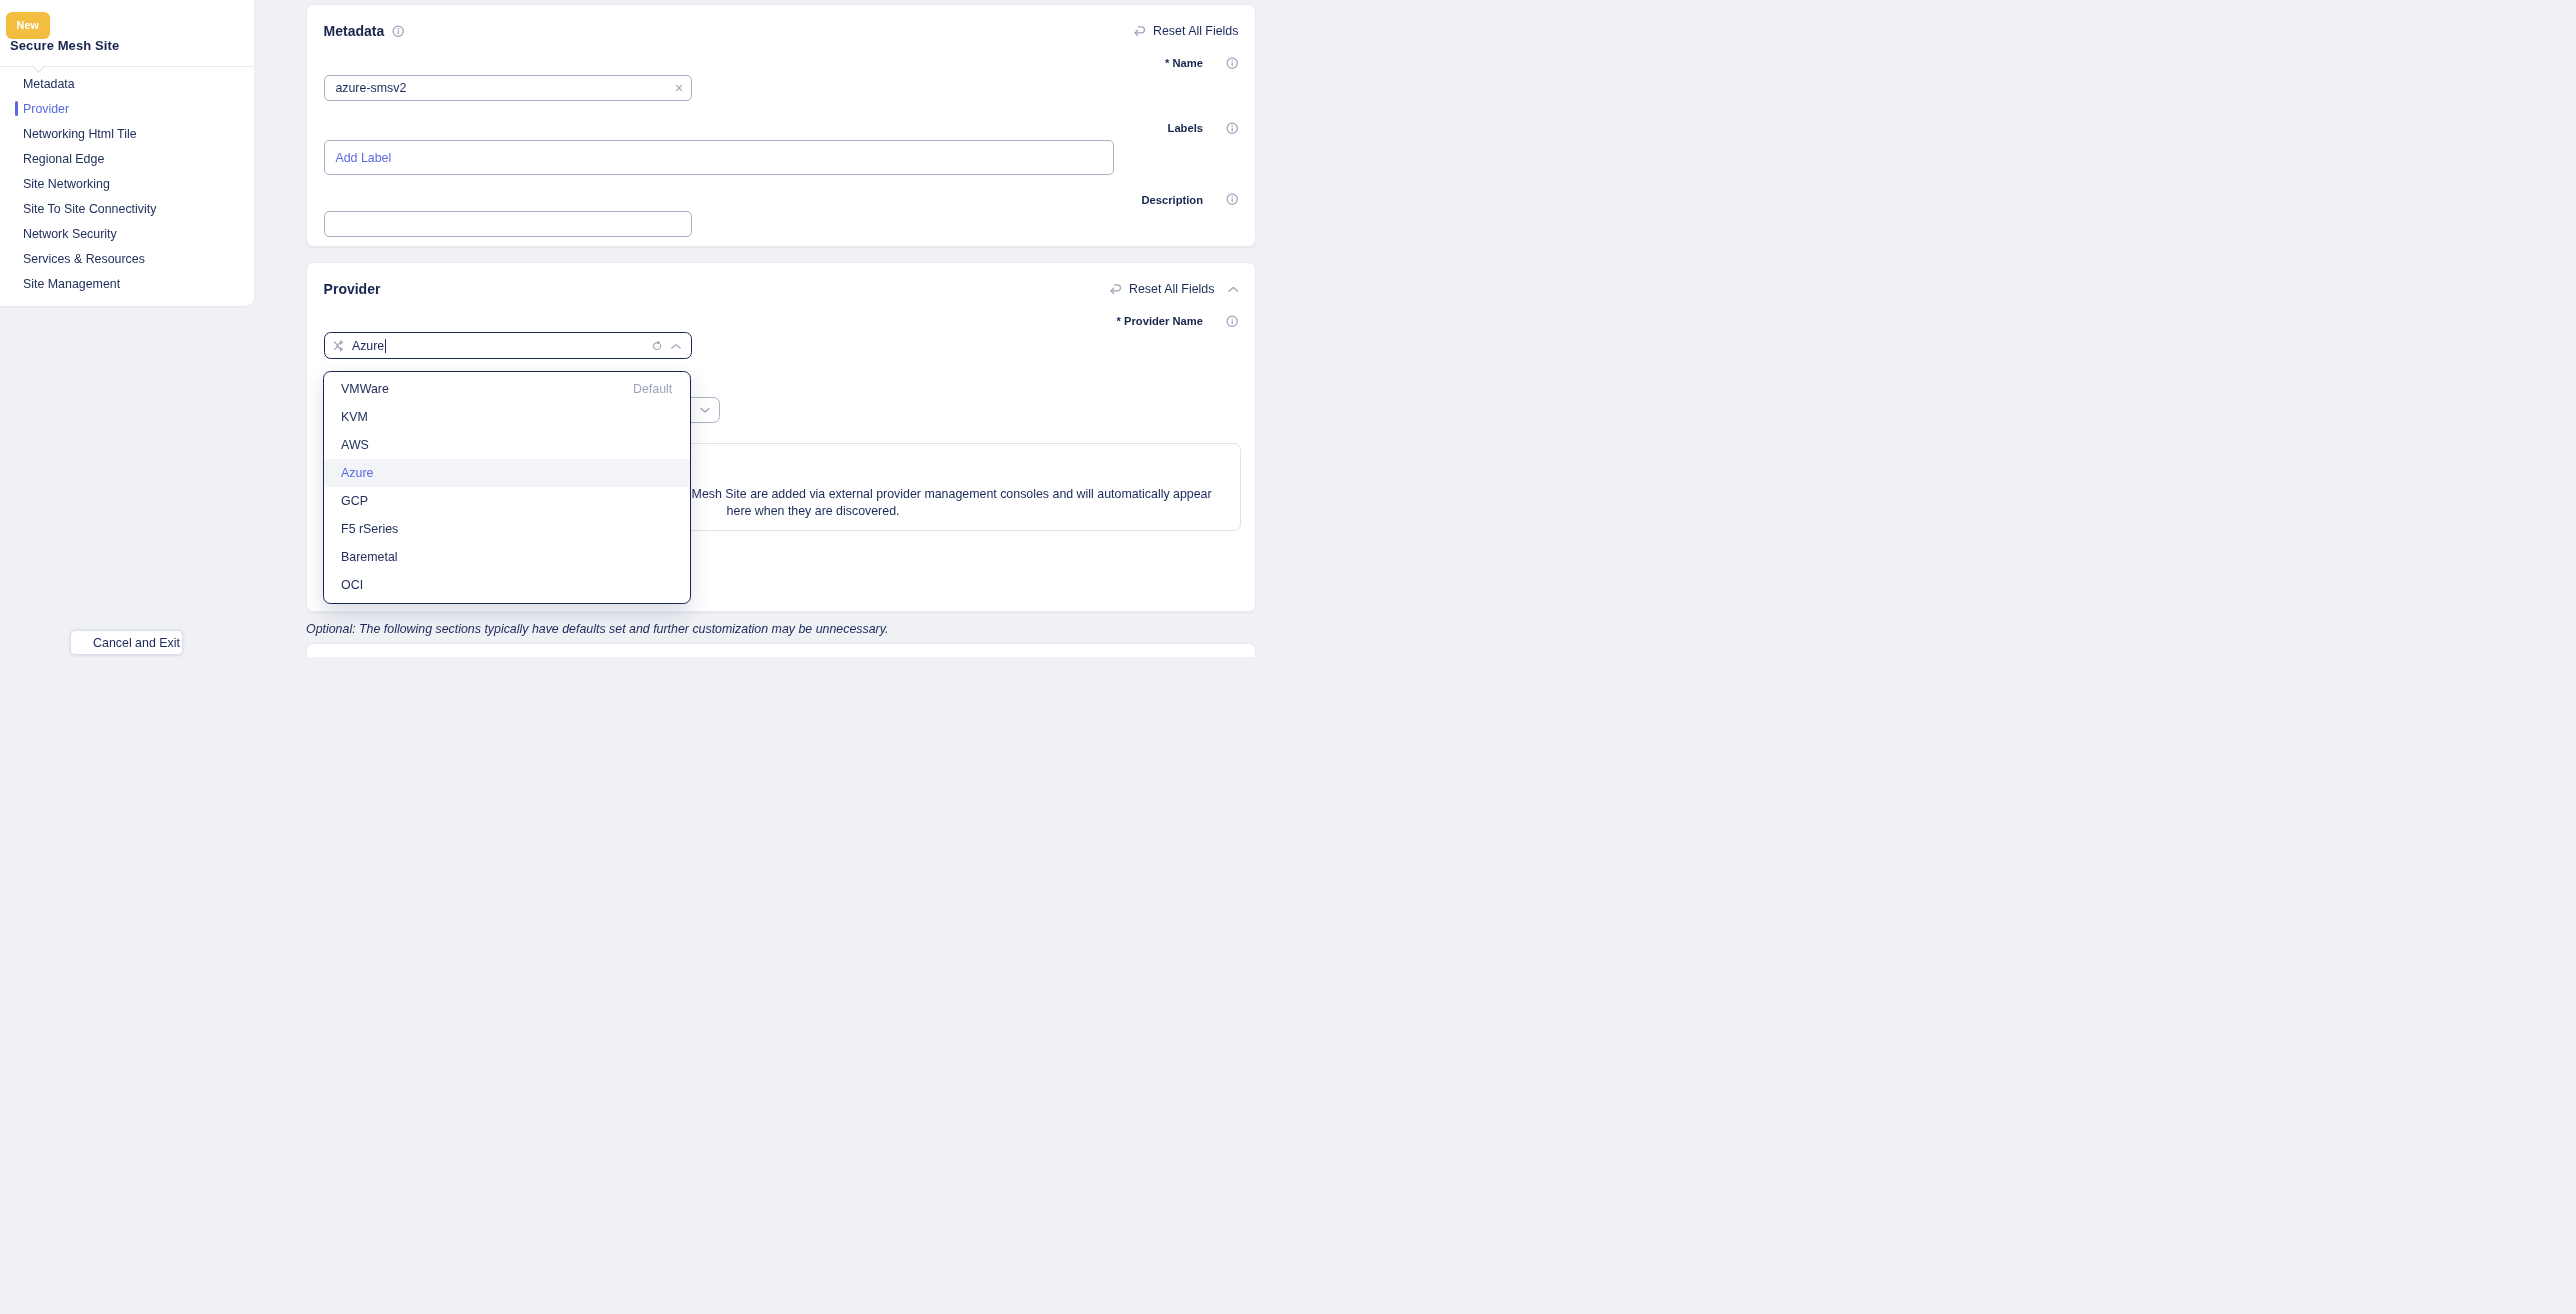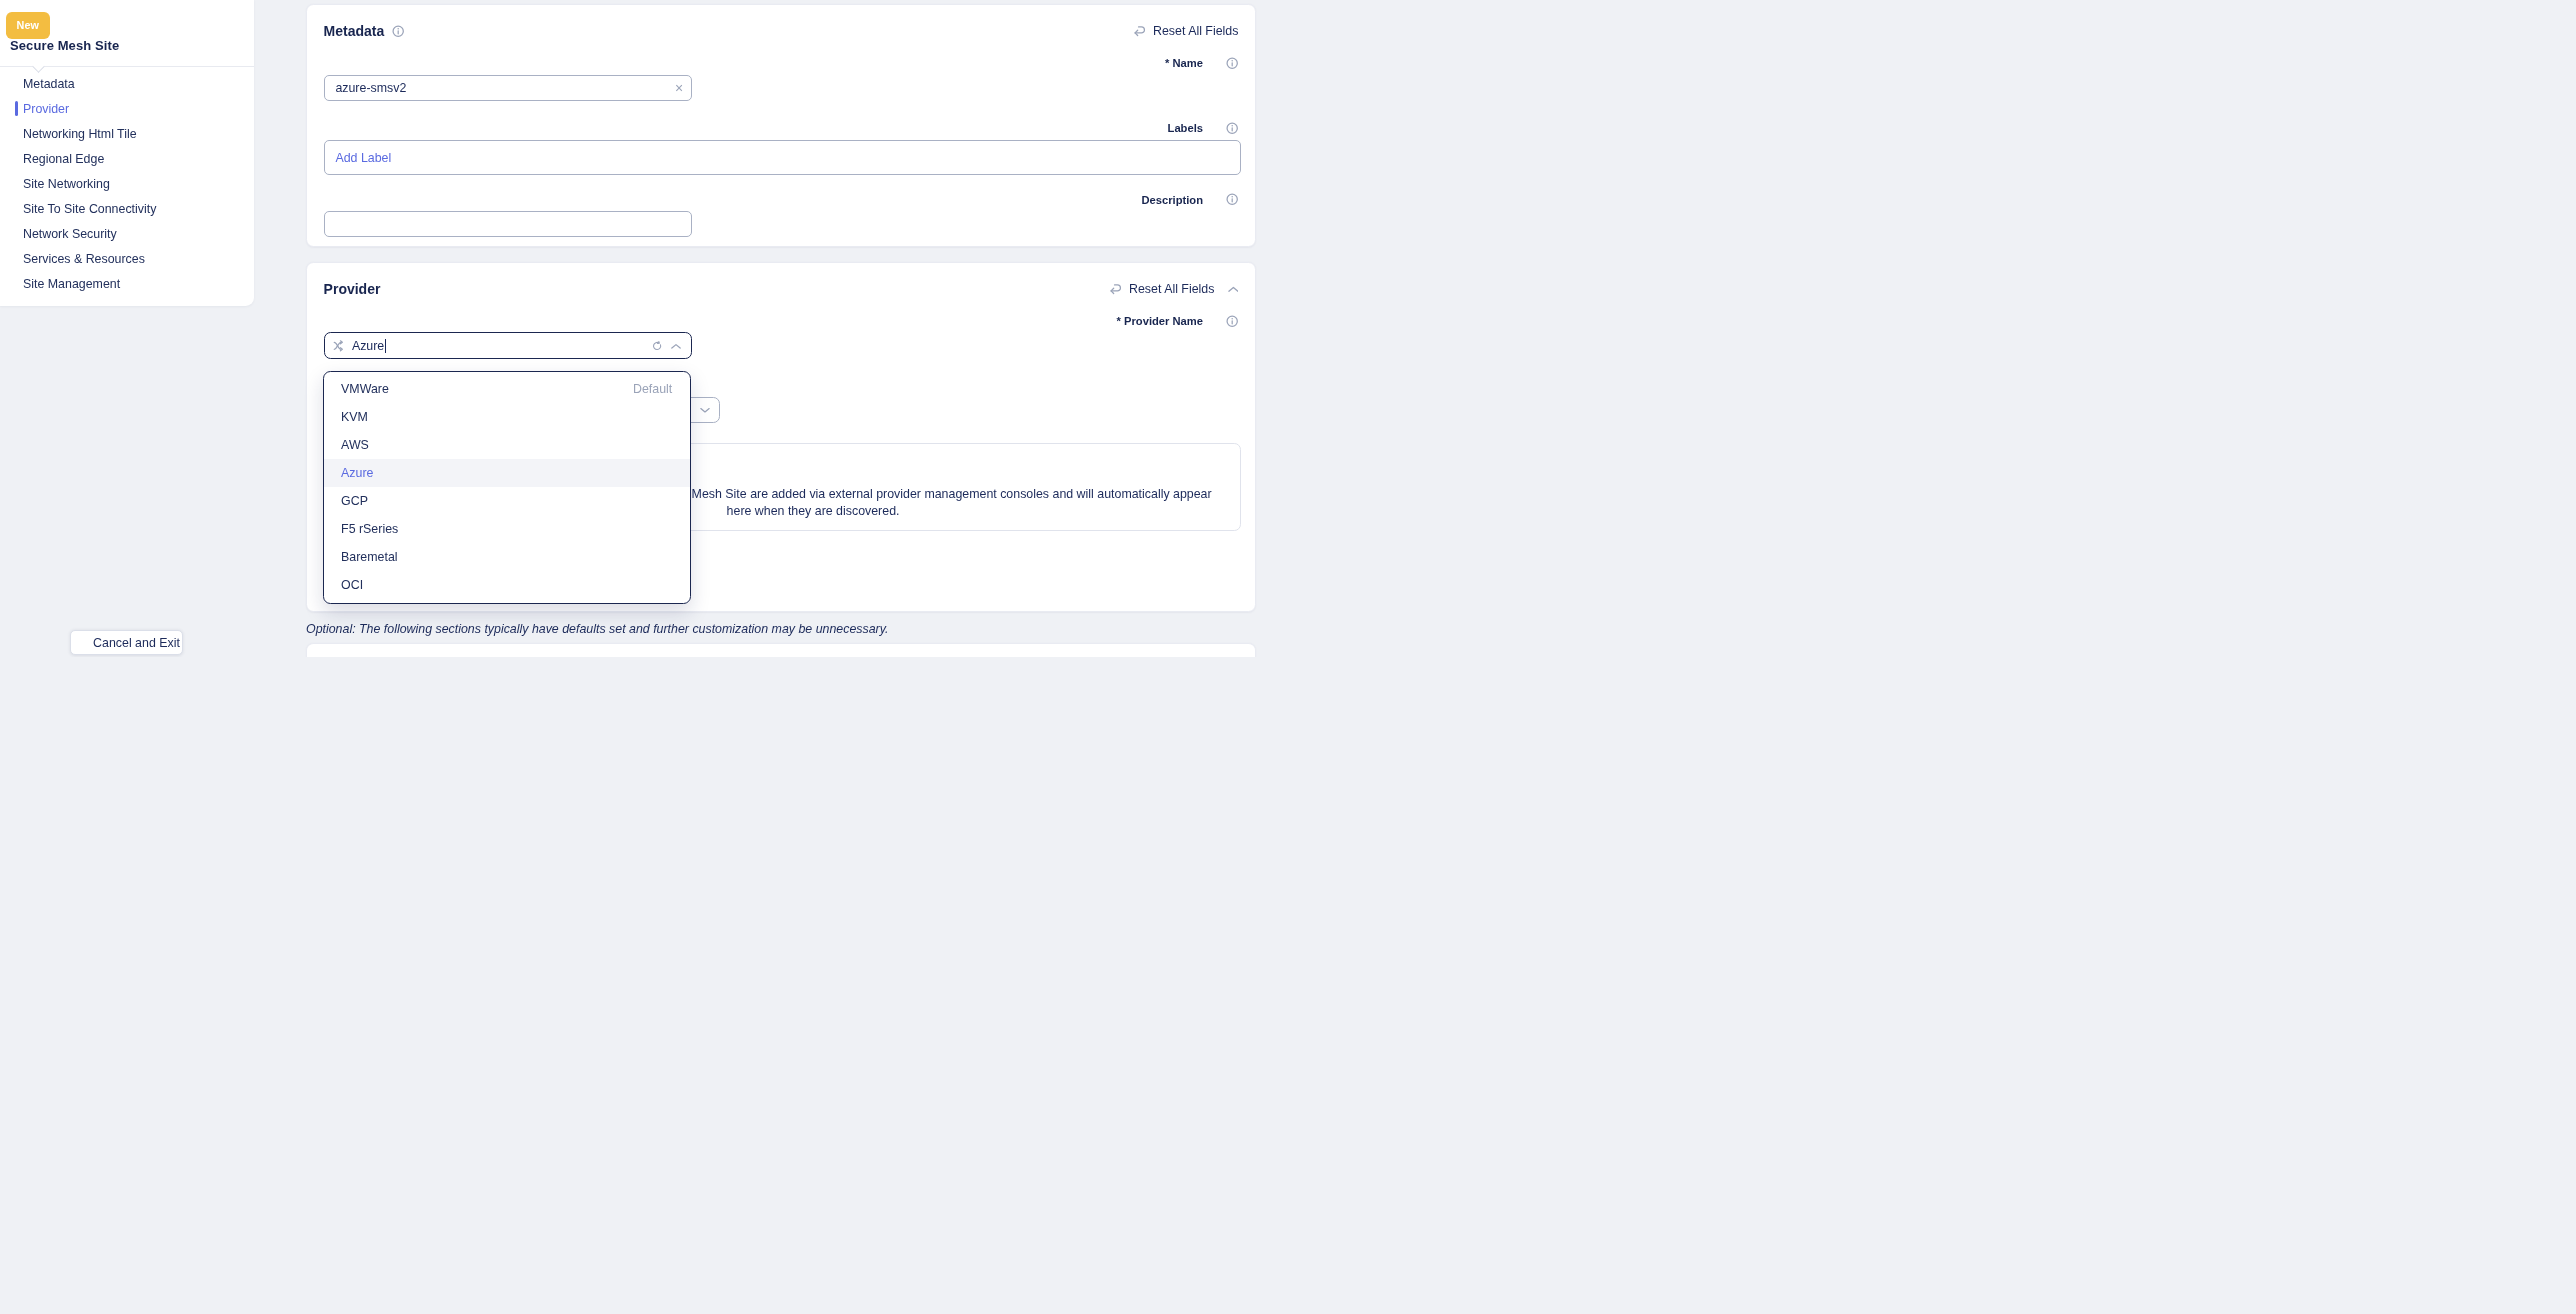--- a/index.html
+++ b/index.html
@@ -75,21 +75,21 @@
     width:368px; height:26px; border:1.2px solid #a9b1c4; border-radius:5px;
     font-family:inherit; font-size:12.4px; color:#1c2a5a; padding:0 25px 0 10.8px;
     background:#fff; outline:none;
   }
   .input-wrap { position:relative; width:368px; }
   .clear-x {
     position:absolute; right:8.3px; top:50%; transform:translateY(-50%);
     color:#9aa3b8; font-size:14px; line-height:1; cursor:pointer;
   }
   .labels-box {
-    width:917px; height:35px; border:1.2px solid #a9b1c4; border-radius:5px;
+    width:790px; height:35px; border:1.2px solid #a9b1c4; border-radius:5px;
     display:flex; align-items:center; padding:0 10.8px; background:#fff; cursor:text;
   }
   .add-label { color:#5a6ae0; font-size:12.4px; cursor:pointer; }
 
   
   .combobox {
     width:368px; height:27px; border:1.7px solid #1b2750; border-radius:6.6px;
     display:flex; align-items:center; background:#fff; padding:0 10px 0 8.3px;
     margin-top:5px; cursor:text; position:relative; z-index:5;
   }

